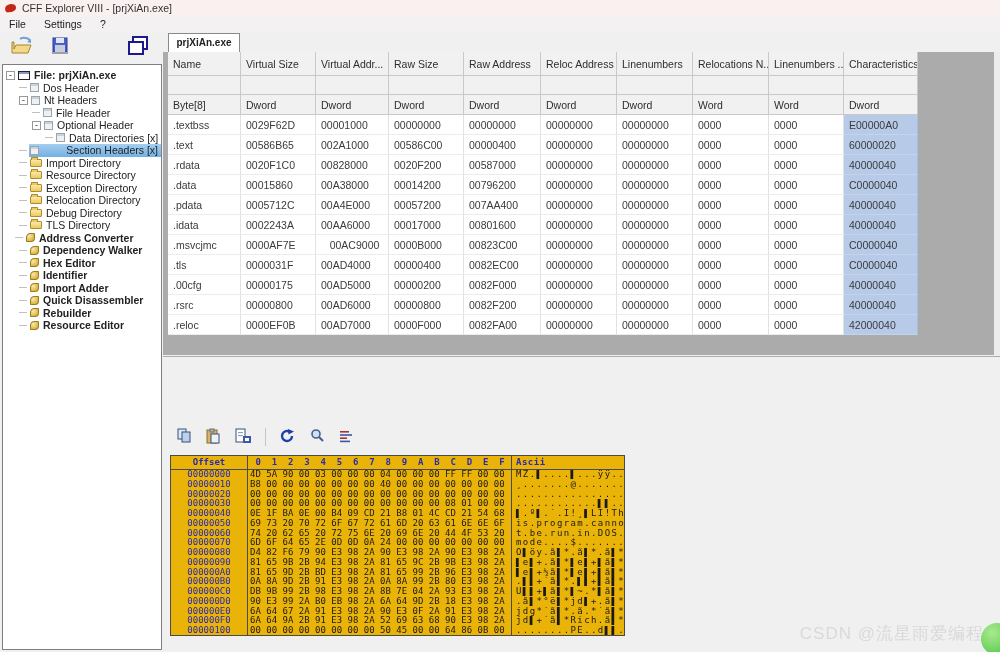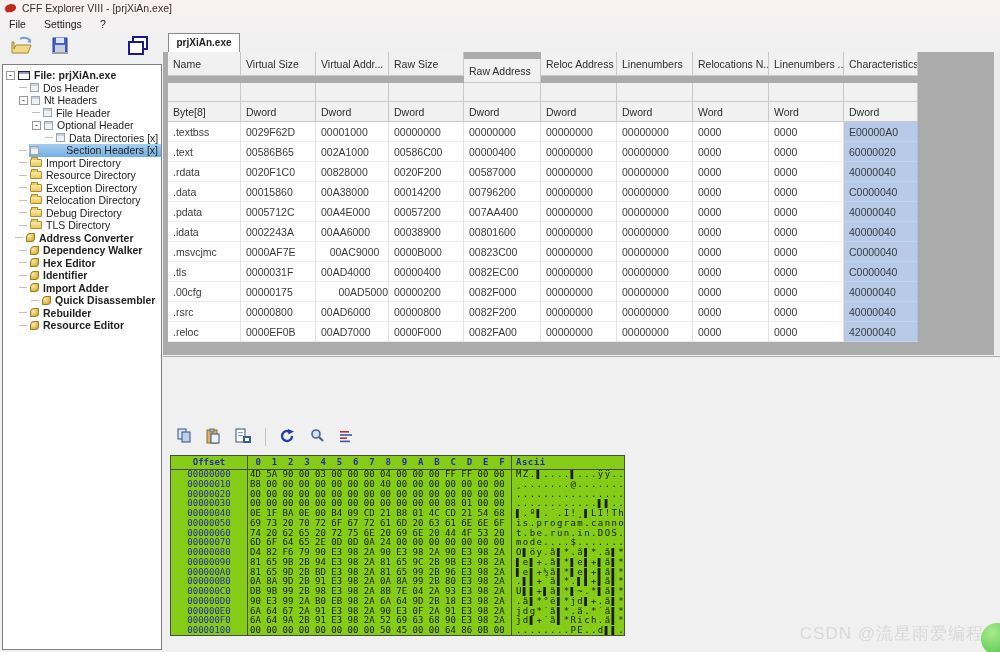--- a/index.html
+++ b/index.html
@@ -60,21 +60,21 @@
   .tcell.t{background:#f1f1f1;height:20px;line-height:20px;color:#2e2e2e;}
   .tcell.d{background:#fff;height:20px;line-height:20px;border-right:1px solid #e2e2e2;
            border-bottom:1px solid #ececec;color:#3a3a3a;}
   .tcell.d.char{background:#b7cbe8;border-right:1px solid #a6bddd;border-bottom:1px solid #c4d4ea;}
 
   
   .dock{position:absolute;left:163px;top:356px;width:837px;height:296px;background:#f0f0f0;
         border-top:1px solid #ababab;}
   .hex-toolbar{position:absolute;left:176px;top:424px;height:26px;display:flex;align-items:center;gap:13px;}
   .htsep{width:1px;height:18px;background:#c5c5c5;}
-  .hexbox{position:absolute;left:170px;top:455px;width:455px;height:181px;background:#84cc16;
+  .hexbox{position:absolute;left:170px;top:455px;width:455px;height:181px;background:#eab308;
           border:1px solid #4a4a4a;box-sizing:border-box;
           font-family:"DejaVu Sans Mono",monospace;font-size:9px;overflow:hidden;}
   .hexrow{display:flex;height:9.75px;line-height:9.75px;}
   .hexrow.head{height:13px;line-height:13px;border-bottom:1px solid #4a4a4a;font-weight:bold;}
   .hoff{width:76px;text-align:center;color:#2a2ab0;border-right:1px solid #4a4a4a;flex-shrink:0;}
   .hbytes{width:264px;border-right:1px solid #4a4a4a;flex-shrink:0;white-space:pre;color:#1a1a1a;
           padding-left:2px;box-sizing:border-box;}
   .hexrow.head .hbytes{color:#2a2ab0;}
   .hascii{flex:1;padding-left:4px;letter-spacing:1.4px;white-space:pre;color:#1a1a1a;overflow:hidden;}
   .hexrow.head .hascii{color:#2a2ab0;letter-spacing:0.5px;}
@@ -245,21 +245,21 @@
           <span class="tlabel">Identifier</span>
         </span>
       </div>
       <div class="trow bold" style="padding-left: 16px;">
         <span class="tdash"></span>
         <span class="hl">
           <span class="ticon tool"></span>
           <span class="tlabel">Import Adder</span>
         </span>
       </div>
-      <div class="trow bold" style="padding-left: 28px;">
+      <div class="trow bold" style="padding-left: 16px;">
         <span class="tdash"></span>
         <span class="hl">
           <span class="ticon tool"></span>
           <span class="tlabel">Quick Disassembler</span>
         </span>
       </div>
       <div class="trow bold" style="padding-left: 16px;">
         <span class="tdash"></span>
         <span class="hl">
           <span class="ticon tool"></span>
@@ -277,21 +277,21 @@
 
   <div class="tab">prjXiAn.exe</div>
 
   <div class="table-backdrop">
     <div class="grid">
         <div class="gridrow">
           <div class="tcell h" style="width: 73px;">Name</div>
           <div class="tcell h" style="width: 75px;">Virtual Size</div>
           <div class="tcell h" style="width: 73px;">Virtual Addr...</div>
           <div class="tcell h" style="width: 75px;">Raw Size</div>
-          <div class="tcell h" style="width: 77px; margin-top: 7px;">Raw Address</div>
+          <div class="tcell h" style="width: 77px;">Raw Address</div>
           <div class="tcell h" style="width: 76px;">Reloc Address</div>
           <div class="tcell h" style="width: 76px;">Linenumbers</div>
           <div class="tcell h" style="width: 76px;">Relocations N...</div>
           <div class="tcell h" style="width: 75px;">Linenumbers ...</div>
           <div class="tcell h" style="width: 74px;">Characteristics</div>
         </div>
         <div class="gridrow">
           <div class="tcell b" style="width: 73px;"></div>
           <div class="tcell b" style="width: 75px;"></div>
           <div class="tcell b" style="width: 73px;"></div>
@@ -372,21 +372,21 @@
           <div class="tcell d" style="width: 76px;">00000000</div>
           <div class="tcell d" style="width: 76px;">00000000</div>
           <div class="tcell d" style="width: 76px;">0000</div>
           <div class="tcell d" style="width: 75px;">0000</div>
           <div class="tcell d char" style="width: 74px;">40000040</div>
         </div>
         <div class="gridrow">
           <div class="tcell d" style="width: 73px;">.idata</div>
           <div class="tcell d" style="width: 75px;">0002243A</div>
           <div class="tcell d" style="width: 73px;">00AA6000</div>
-          <div class="tcell d" style="width: 75px;">00038900</div>
+          <div class="tcell d" style="width: 75px;">00017000</div>
           <div class="tcell d" style="width: 77px;">00801600</div>
           <div class="tcell d" style="width: 76px;">00000000</div>
           <div class="tcell d" style="width: 76px;">00000000</div>
           <div class="tcell d" style="width: 76px;">0000</div>
           <div class="tcell d" style="width: 75px;">0000</div>
           <div class="tcell d char" style="width: 74px;">40000040</div>
         </div>
         <div class="gridrow">
           <div class="tcell d" style="width: 73px;">.msvcjmc</div>
           <div class="tcell d" style="width: 75px;">0000AF7E</div>
@@ -407,21 +407,21 @@
           <div class="tcell d" style="width: 77px;">0082EC00</div>
           <div class="tcell d" style="width: 76px;">00000000</div>
           <div class="tcell d" style="width: 76px;">00000000</div>
           <div class="tcell d" style="width: 76px;">0000</div>
           <div class="tcell d" style="width: 75px;">0000</div>
           <div class="tcell d char" style="width: 74px;">C0000040</div>
         </div>
         <div class="gridrow">
           <div class="tcell d" style="width: 73px;">.00cfg</div>
           <div class="tcell d" style="width: 75px;">00000175</div>
-          <div class="tcell d" style="width: 73px; text-align: right;">00AD5000</div>
+          <div class="tcell d" style="width: 73px;">00AD5000</div>
           <div class="tcell d" style="width: 75px;">00000200</div>
           <div class="tcell d" style="width: 77px;">0082F000</div>
           <div class="tcell d" style="width: 76px;">00000000</div>
           <div class="tcell d" style="width: 76px;">00000000</div>
           <div class="tcell d" style="width: 76px;">0000</div>
           <div class="tcell d" style="width: 75px;">0000</div>
           <div class="tcell d char" style="width: 74px;">40000040</div>
         </div>
         <div class="gridrow">
           <div class="tcell d" style="width: 73px;">.rsrc</div>

